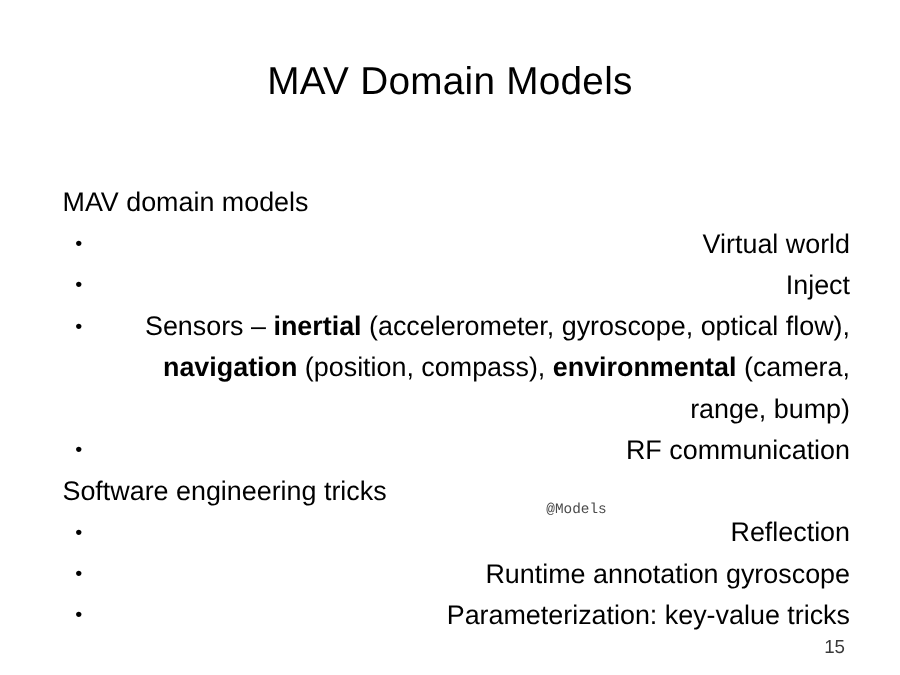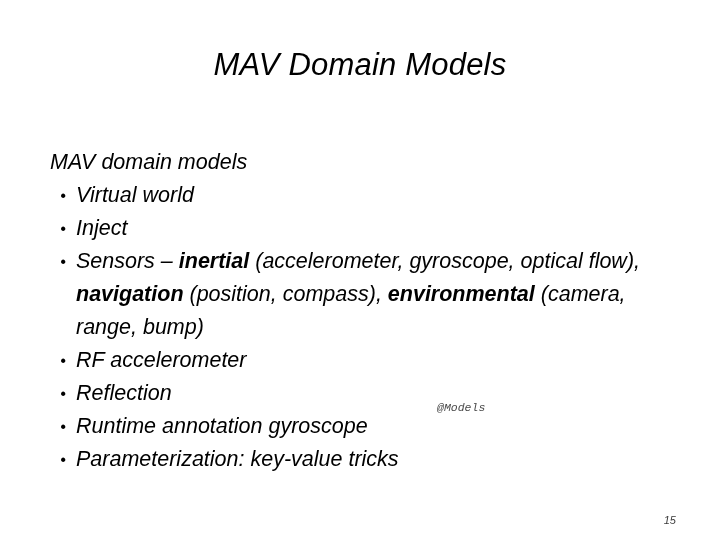--- a/index.html
+++ b/index.html
@@ -11,21 +11,20 @@
     height: 540px;
     background: #ffffff;
     font-family: "Liberation Sans", sans-serif;
     color: #000000;
     overflow: hidden;
     position: relative;
   }
   .slide {
     position: absolute;
     inset: 0;
-    font-style: italic;
   }
   .slide-title {
     position: absolute;
     top: 46px;
     left: 0;
     width: 720px;
     text-align: center;
     font-size: 31px;
     line-height: 38px;
     font-weight: normal;
@@ -53,20 +52,21 @@
   }
   .bullet-mark {
     width: 26px;
     flex: 0 0 26px;
     text-align: center;
     font-size: 16px;
     line-height: 33px;
   }
   .bullet-text {
     flex: 1 1 auto;
+    text-align: right;
   }
   .bullet-text b {
     font-weight: bold;
   }
   .code-box {
     position: absolute;
     left: 437px;
     top: 372px;
     width: 280px;
     font-family: "Liberation Mono", monospace;
@@ -75,21 +75,21 @@
     color: #4a4a4a;
     white-space: pre;
   }
   .code-line {
     white-space: pre;
   }
   .slide-number {
     position: absolute;
     right: 44px;
     bottom: 14px;
-    font-size: 11px;
+    font-size: 15px;
     color: #3a3a3a;
   }
 </style>
 </head>
 <body>
 
 <div class="slide">
 
   <div class="slide-title">MAV Domain Models</div>
 
@@ -109,23 +109,24 @@
 
     <div class="bullet-row">
       <span class="bullet-mark">•</span>
       <span class="bullet-text" style="white-space:normal;">
         <span>Sensors – </span><b>inertial</b><span> (accelerometer, gyroscope, optical flow), </span><b>navigation</b><span> (position, compass), </span><b>environmental</b><span> (camera, range, bump)</span>
       </span>
     </div>
 
     <div class="bullet-row">
       <span class="bullet-mark">•</span>
-      <span class="bullet-text">RF accelerometer</span>
+      <span class="bullet-text">RF communication</span>
     </div>
 
+    <div class="lvl1">Software engineering tricks</div>
 
     <div class="bullet-row">
       <span class="bullet-mark">•</span>
       <span class="bullet-text">Reflection</span>
     </div>
 
     <div class="bullet-row">
       <span class="bullet-mark">•</span>
       <span class="bullet-text">Runtime annotation gyroscope</span>
     </div>

